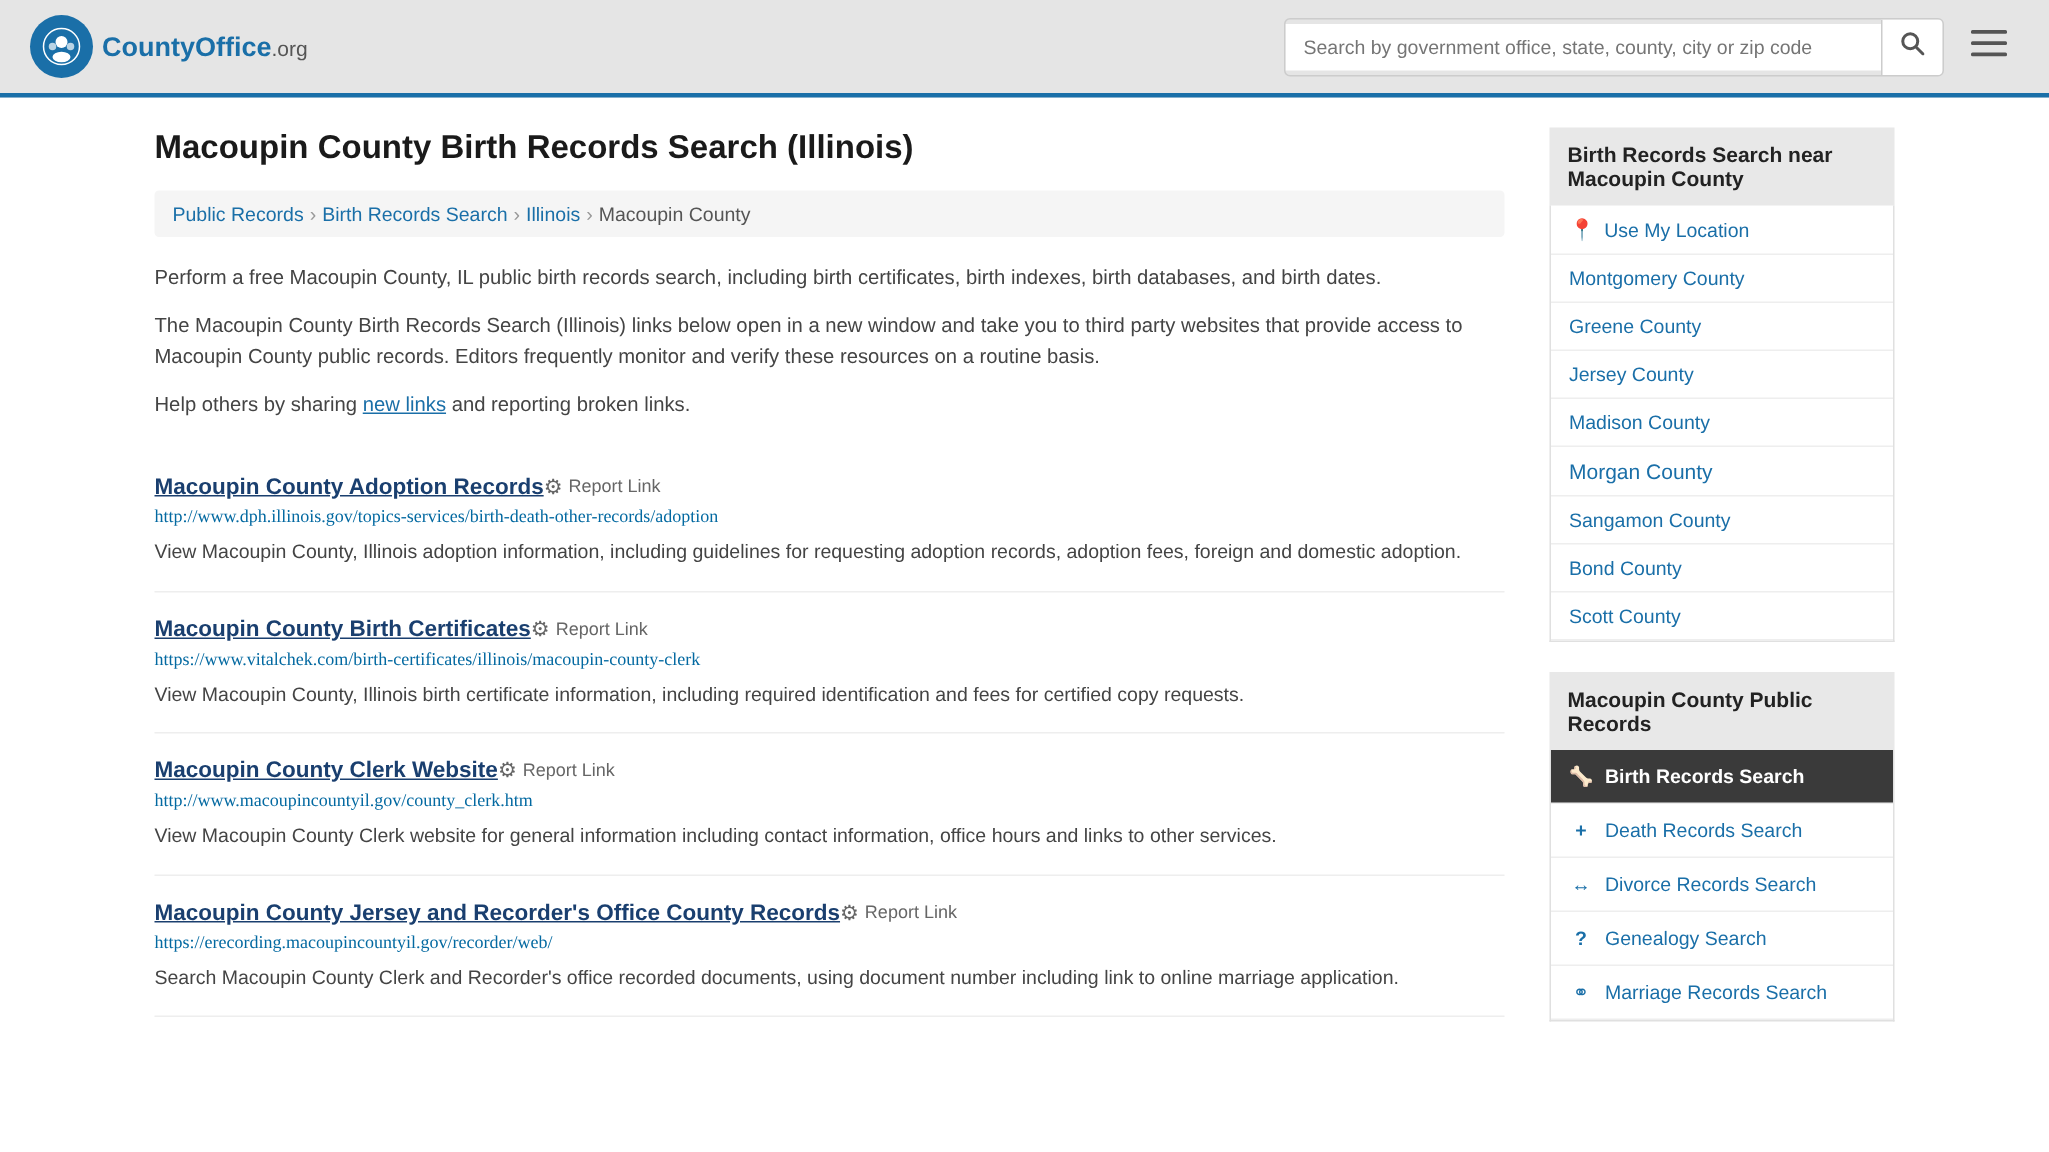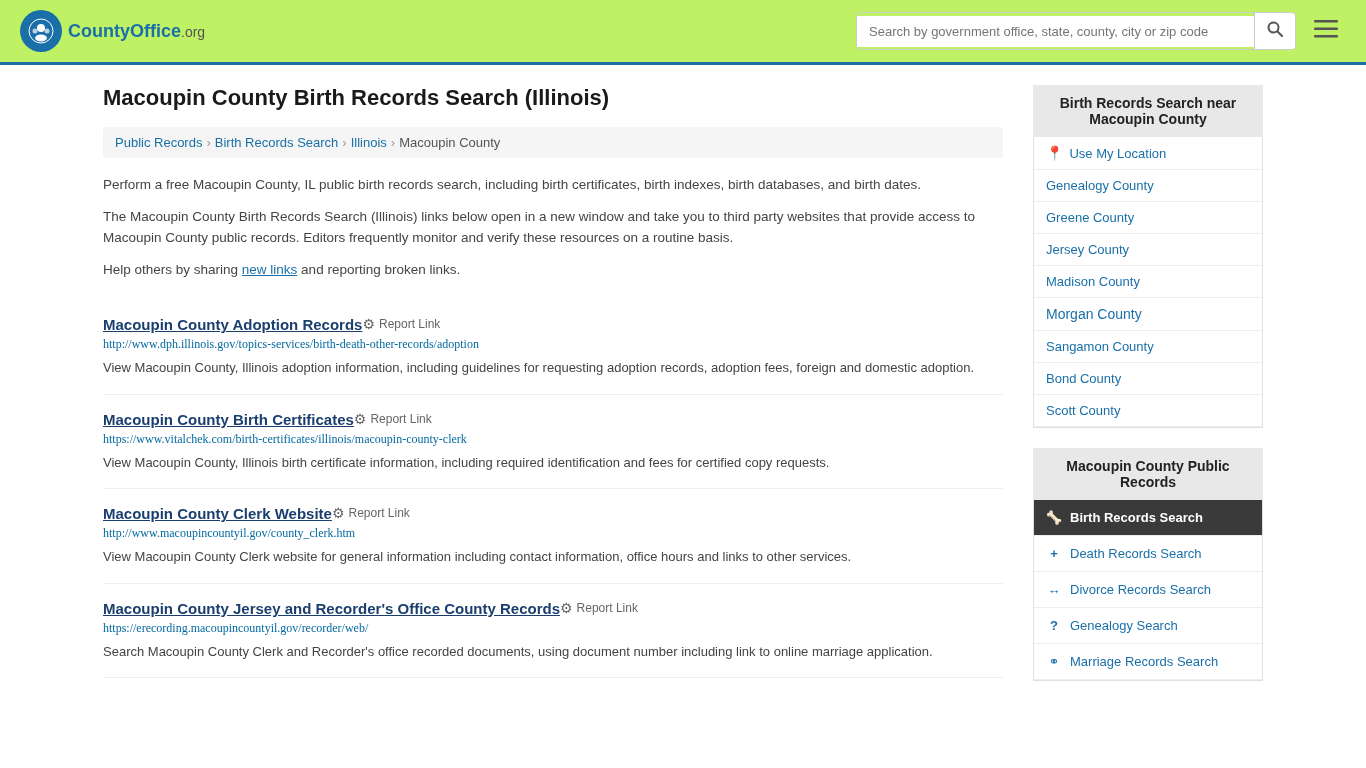--- a/index.html
+++ b/index.html
@@ -1,20 +1,20 @@
 <!DOCTYPE html>
 <html><head>
   <meta charset="utf-8">
   <style>
     * { box-sizing: border-box; margin: 0; padding: 0; }
     body { font-family: Arial, sans-serif; font-size: 14px; color: #333; background: #fff; }
 
     
     .header {
-      background: #bef264;
+      background: #e5e5e5;
       border-bottom: 3px solid #1a6fa8;
       padding: 10px 20px;
       display: flex;
       align-items: center;
       justify-content: space-between;
     }
     .logo-area {
       display: flex;
       align-items: center;
       gap: 6px;
@@ -177,21 +177,20 @@
     .sidebar-section {
       margin-bottom: 20px;
     }
     .sidebar-section-title {
       background: #e8e8e8;
       padding: 10px 12px;
       font-size: 14px;
       font-weight: bold;
       color: #222;
       margin-bottom: 0;
-      text-align: center;
     }
     .sidebar-list {
       list-style: none;
       border: 1px solid #e0e0e0;
       border-top: none;
     }
     .use-location {
       display: flex;
       align-items: center;
       gap: 6px;
@@ -333,21 +332,21 @@
   <aside class="sidebar">
 
     <div class="sidebar-section">
       <div class="sidebar-section-title">Birth Records Search near Macoupin County</div>
       <div class="sidebar-list" style="border:1px solid #e0e0e0; border-top:none;">
         <div class="use-location">
           <span class="use-location-icon">📍</span>
           <span>Use My Location</span>
         </div>
         <div id="nearby-counties">
-            <a href="#" class="sidebar-pub-item" style="display: block; padding: 8px 12px; font-size: 13px; color: rgb(26, 111, 168); text-decoration: none; border-bottom: 1px solid rgb(238, 238, 238);">Genealogy County</a>
+            <a href="#" class="sidebar-pub-item" style="display: block; padding: 8px 12px; font-size: 13px; color: rgb(26, 111, 168); text-decoration: none; border-bottom: 1px solid rgb(238, 238, 238);">Montgomery County</a>
             <a href="#" class="sidebar-pub-item" style="display: block; padding: 8px 12px; font-size: 13px; color: rgb(26, 111, 168); text-decoration: none; border-bottom: 1px solid rgb(238, 238, 238);">Greene County</a>
             <a href="#" class="sidebar-pub-item" style="display: block; padding: 8px 12px; font-size: 13px; color: rgb(26, 111, 168); text-decoration: none; border-bottom: 1px solid rgb(238, 238, 238);">Jersey County</a>
             <a href="#" class="sidebar-pub-item" style="display: block; padding: 8px 12px; font-size: 13px; color: rgb(26, 111, 168); text-decoration: none; border-bottom: 1px solid rgb(238, 238, 238);">Madison County</a>
             <a href="#" class="sidebar-pub-item" style="display: block; padding: 8px 12px; font-size: 14px; color: rgb(26, 111, 168); text-decoration: none; border-bottom: 1px solid rgb(238, 238, 238);">Morgan County</a>
             <a href="#" class="sidebar-pub-item" style="display: block; padding: 8px 12px; font-size: 13px; color: rgb(26, 111, 168); text-decoration: none; border-bottom: 1px solid rgb(238, 238, 238);">Sangamon County</a>
             <a href="#" class="sidebar-pub-item" style="display: block; padding: 8px 12px; font-size: 13px; color: rgb(26, 111, 168); text-decoration: none; border-bottom: 1px solid rgb(238, 238, 238);">Bond County</a>
             <a href="#" class="sidebar-pub-item" style="display: block; padding: 8px 12px; font-size: 13px; color: rgb(26, 111, 168); text-decoration: none; border-bottom: 1px solid rgb(238, 238, 238);">Scott County</a>
           </div>
       </div>
     </div>

